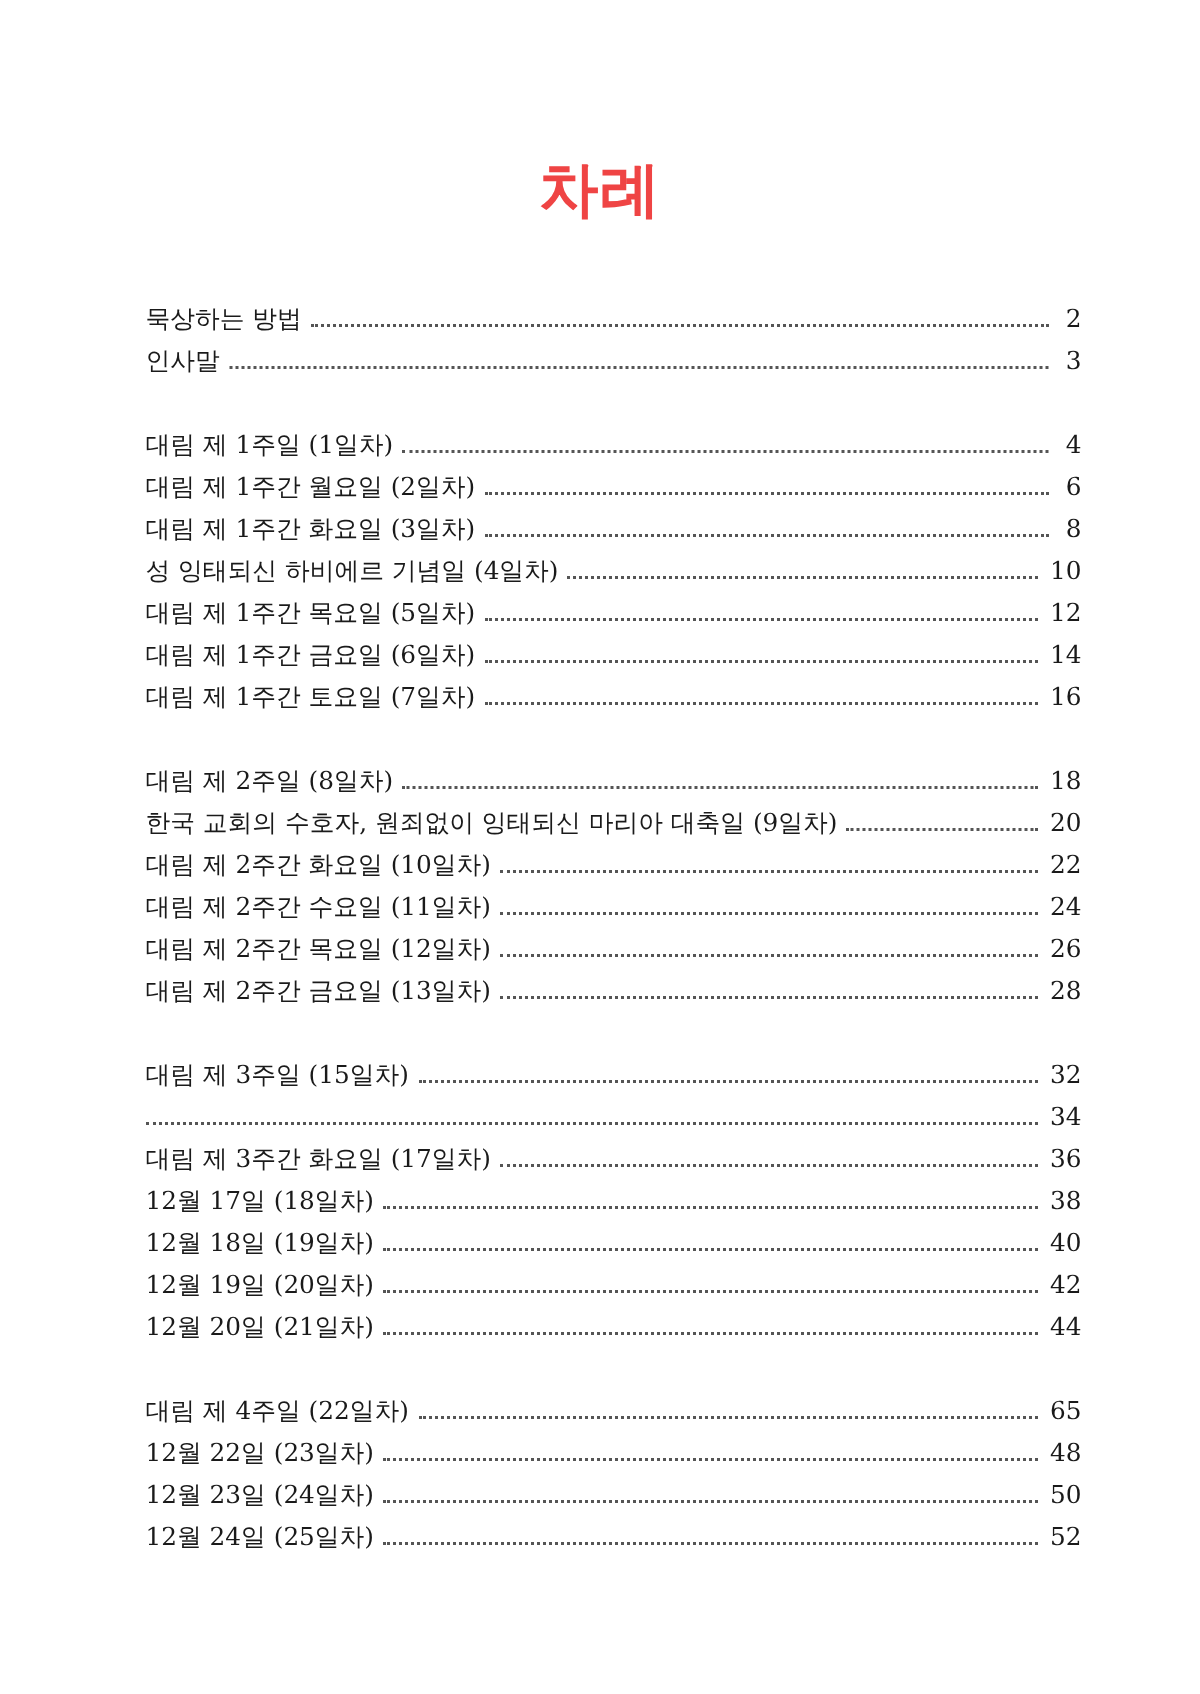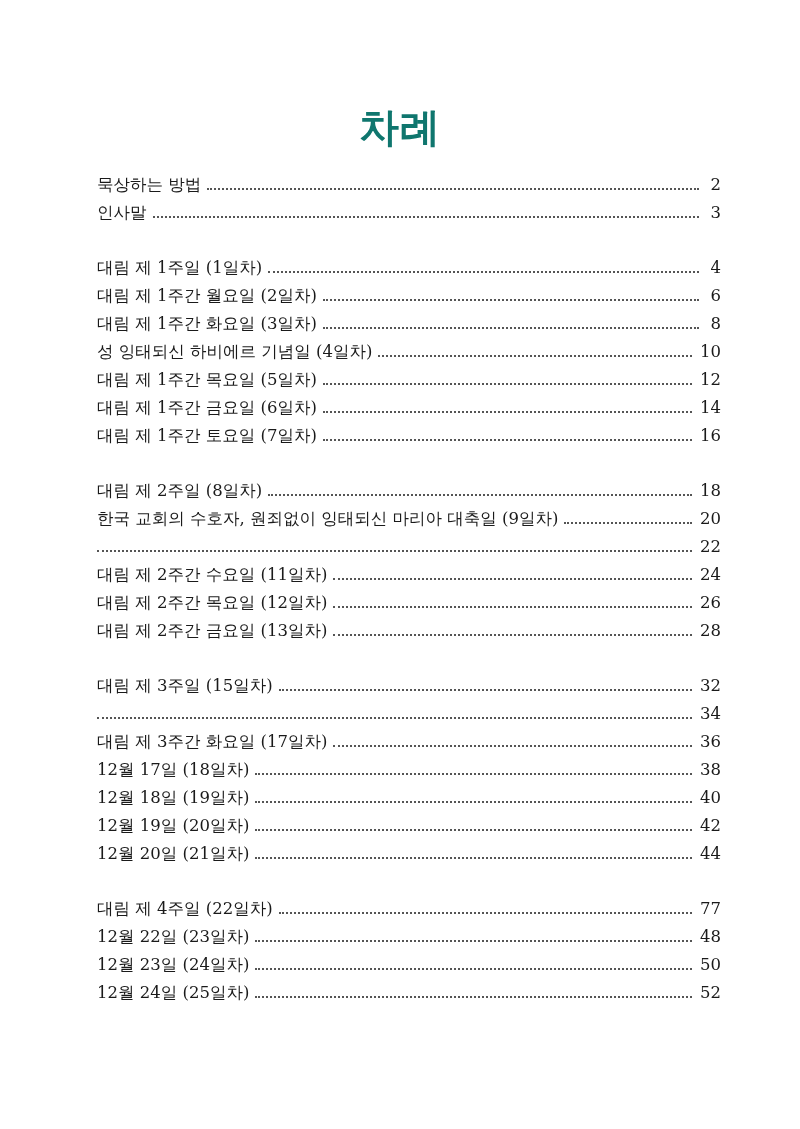--- a/index.html
+++ b/index.html
@@ -18,31 +18,32 @@
     .page-title {
       position: absolute;
       top: 74px;
       left: 0;
       width: 800px;
       text-align: center;
       font-family: "DejaVu Sans", sans-serif;
       font-size: 40px;
       font-weight: bold;
       letter-spacing: 1px;
-      color: #0f766e;
+      color: #ef4444;
       line-height: 52px;
     }
     .toc {
       position: absolute;
       top: 171px;
       left: 97px;
       width: 624px;
     }
     .toc-group {
       margin-bottom: 27px;
+      margin-top: 28px;
     }
     .toc-entry {
       display: flex;
       align-items: baseline;
       height: 28px;
       line-height: 28px;
       font-size: 16.5px;
       white-space: nowrap;
     }
     .toc-label {
@@ -128,20 +129,21 @@
       <span class="toc-label">대림 제 2주일 (8일차)</span>
       <span class="toc-leader"></span>
       <span class="toc-page">18</span>
     </div>
     <div class="toc-entry">
       <span class="toc-label">한국 교회의 수호자, 원죄없이 잉태되신 마리아 대축일 (9일차)</span>
       <span class="toc-leader"></span>
       <span class="toc-page">20</span>
     </div>
     <div class="toc-entry">
+      <span class="toc-label">대림 제 2주간 화요일 (10일차)</span>
       <span class="toc-leader"></span>
       <span class="toc-page">22</span>
     </div>
     <div class="toc-entry">
       <span class="toc-label">대림 제 2주간 수요일 (11일차)</span>
       <span class="toc-leader"></span>
       <span class="toc-page">24</span>
     </div>
     <div class="toc-entry">
       <span class="toc-label">대림 제 2주간 목요일 (12일차)</span>
@@ -189,21 +191,21 @@
       <span class="toc-label">12월 20일 (21일차)</span>
       <span class="toc-leader"></span>
       <span class="toc-page">44</span>
     </div>
   </div>
 
   <div class="toc-group">
     <div class="toc-entry">
       <span class="toc-label">대림 제 4주일 (22일차)</span>
       <span class="toc-leader"></span>
-      <span class="toc-page">77</span>
+      <span class="toc-page">65</span>
     </div>
     <div class="toc-entry">
       <span class="toc-label">12월 22일 (23일차)</span>
       <span class="toc-leader"></span>
       <span class="toc-page">48</span>
     </div>
     <div class="toc-entry">
       <span class="toc-label">12월 23일 (24일차)</span>
       <span class="toc-leader"></span>
       <span class="toc-page">50</span>

